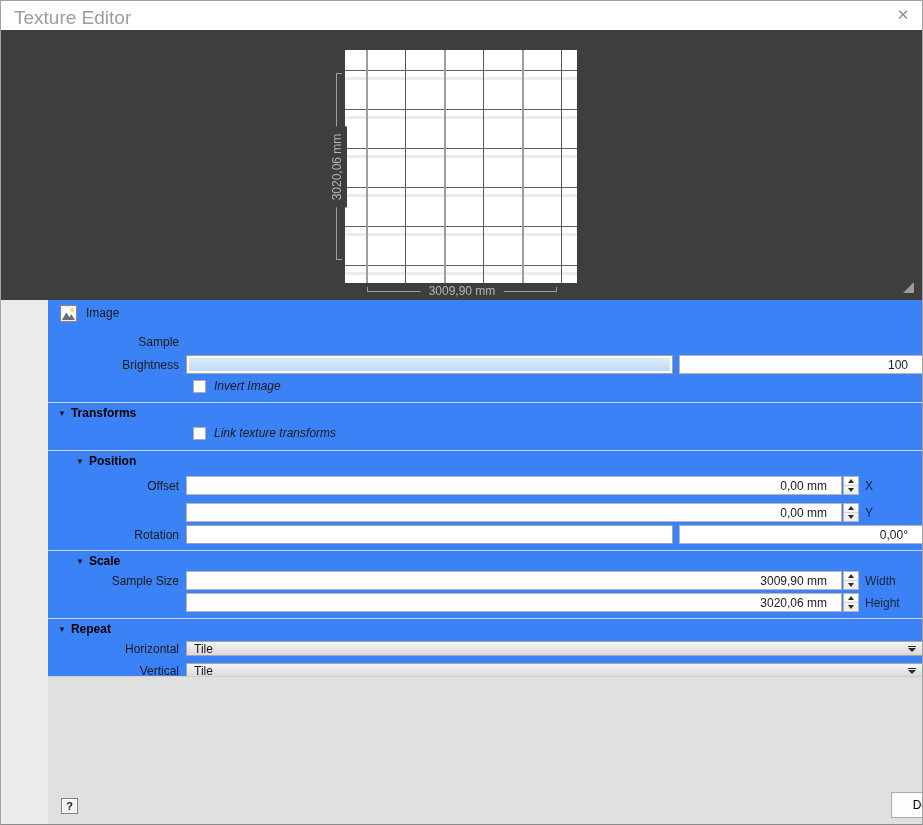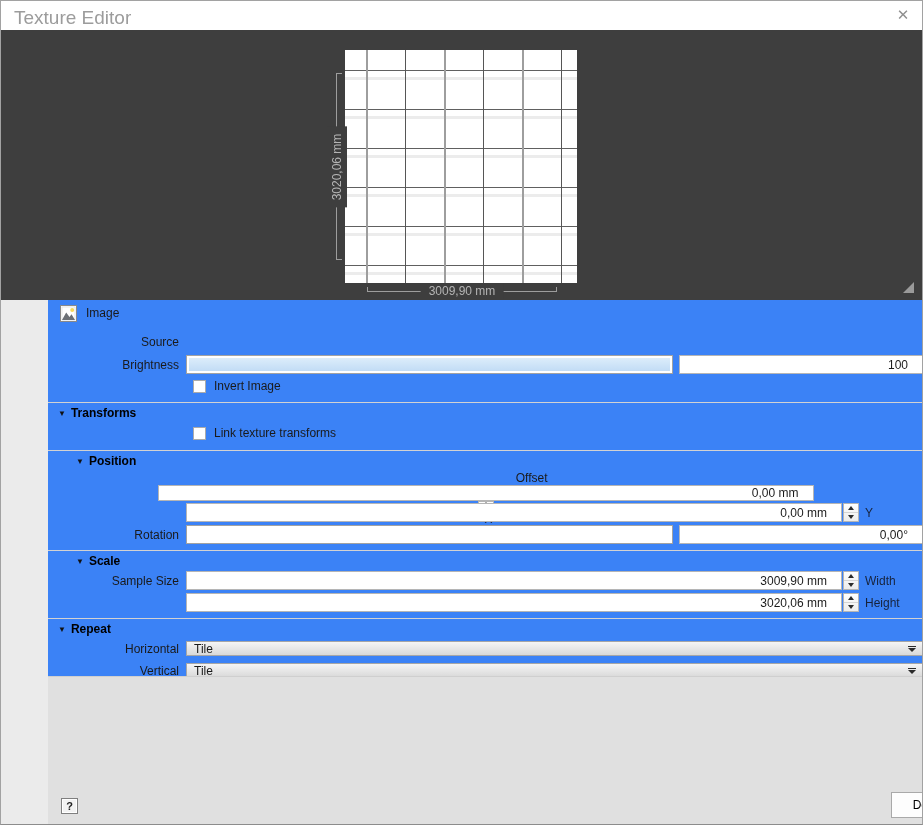--- a/index.html
+++ b/index.html
@@ -56,21 +56,21 @@
 
   .spinner { width:16px; height:19px; margin-left:1px; border:1px solid #b5b5b5; background:linear-gradient(#fefefe,#ececec); display:flex; flex-direction:column; cursor:pointer; }
   .spinner > span { flex:1; display:flex; align-items:center; justify-content:center; }
   .spin-up { border-bottom:1px solid #d5d5d5; }
   .spin-up::after { content:""; border-left:3px solid transparent; border-right:3px solid transparent; border-bottom:4px solid #2b2b2b; }
   .spin-down::after { content:""; border-left:3px solid transparent; border-right:3px solid transparent; border-top:4px solid #2b2b2b; }
 
   .axis { margin-left:6px; color:#17233c; }
 
   .cb { width:13px; height:13px; border:1px solid #ababab; background:#fff; flex:none; cursor:pointer; }
-  .cb-label { margin-left:8px; }
+  .cb-label { margin-left:8px;font-style:italic; }
   .cb-row { padding-left:145px; }
 
   .dropdown { width:773px; height:15px; border:1px solid #a6a6a6; background:linear-gradient(#f5f5f5,#d9d9d9); display:flex; align-items:center; padding:0 7px; position:relative; cursor:pointer; }
   .dd-arrow { position:absolute; right:6px; top:50%; transform:translateY(-50%); width:8px; }
   .dd-arrow i { display:block; }
   .dd-bar { height:1px; background:#2b2b2b; width:8px; margin-bottom:1px; }
   .dd-tri { width:0; height:0; border-left:4px solid transparent; border-right:4px solid transparent; border-top:4px solid #2b2b2b; margin:0 auto; }
 
   .pairwrap { position:relative; }
   .chain { position:absolute; left:876px; width:19px; }
@@ -105,21 +105,21 @@
       <svg class="img-icon" viewBox="0 0 17 17">
         <rect x="0.5" y="0.5" width="16" height="16" fill="#fdfdfd" stroke="#8a8a8a"></rect>
         <rect x="2" y="2" width="13" height="13" fill="#ffffff" stroke="#d0d0d0" stroke-width="0.5"></rect>
         <circle cx="12.2" cy="5" r="2" fill="#f6d75b"></circle>
         <path d="M2 15 L6.2 7.5 L9.5 12 L11.5 9.2 L15 15 Z" fill="#6b6f75"></path>
       </svg>
       <span>Image</span>
     </div>
 
     <div class="row" style="margin-top:7px; height:18px;">
-      <div class="flabel">Source</div>
+      <div class="flabel">Sample</div>
     </div>
 
     <div class="row" style="margin-top:4px; height:19px;">
       <div class="flabel">Brightness</div>
       <div class="slider">
         <div class="slider-fill" style="width: 100%;"></div>
       </div>
       <input class="tinput w-val" value="100" style="">
     </div>
 
@@ -137,21 +137,21 @@
       <span class="cb"></span>
       <span class="cb-label">Link texture transforms</span>
     </div>
 
     <div class="sec-h lvl2" style="margin-top:9px;">
       <span class="tri">▼</span>
       <span>Position</span>
     </div>
 
     <div class="pairwrap">
-      <div class="row" style="margin-top:3px; height:29px;flex-direction:column;">
+      <div class="row" style="margin-top:3px; height:29px;">
         <div class="flabel">Offset</div>
         <input class="tinput w-main" value="0,00 mm" style="">
         <span class="spinner">
           <span class="spin-up"></span>
           <span class="spin-down"></span>
         </span>
         <span class="axis">X</span>
       </div>
       <div class="row" style="margin-top:3px; height:19px;">
         <div class="flabel"></div>

